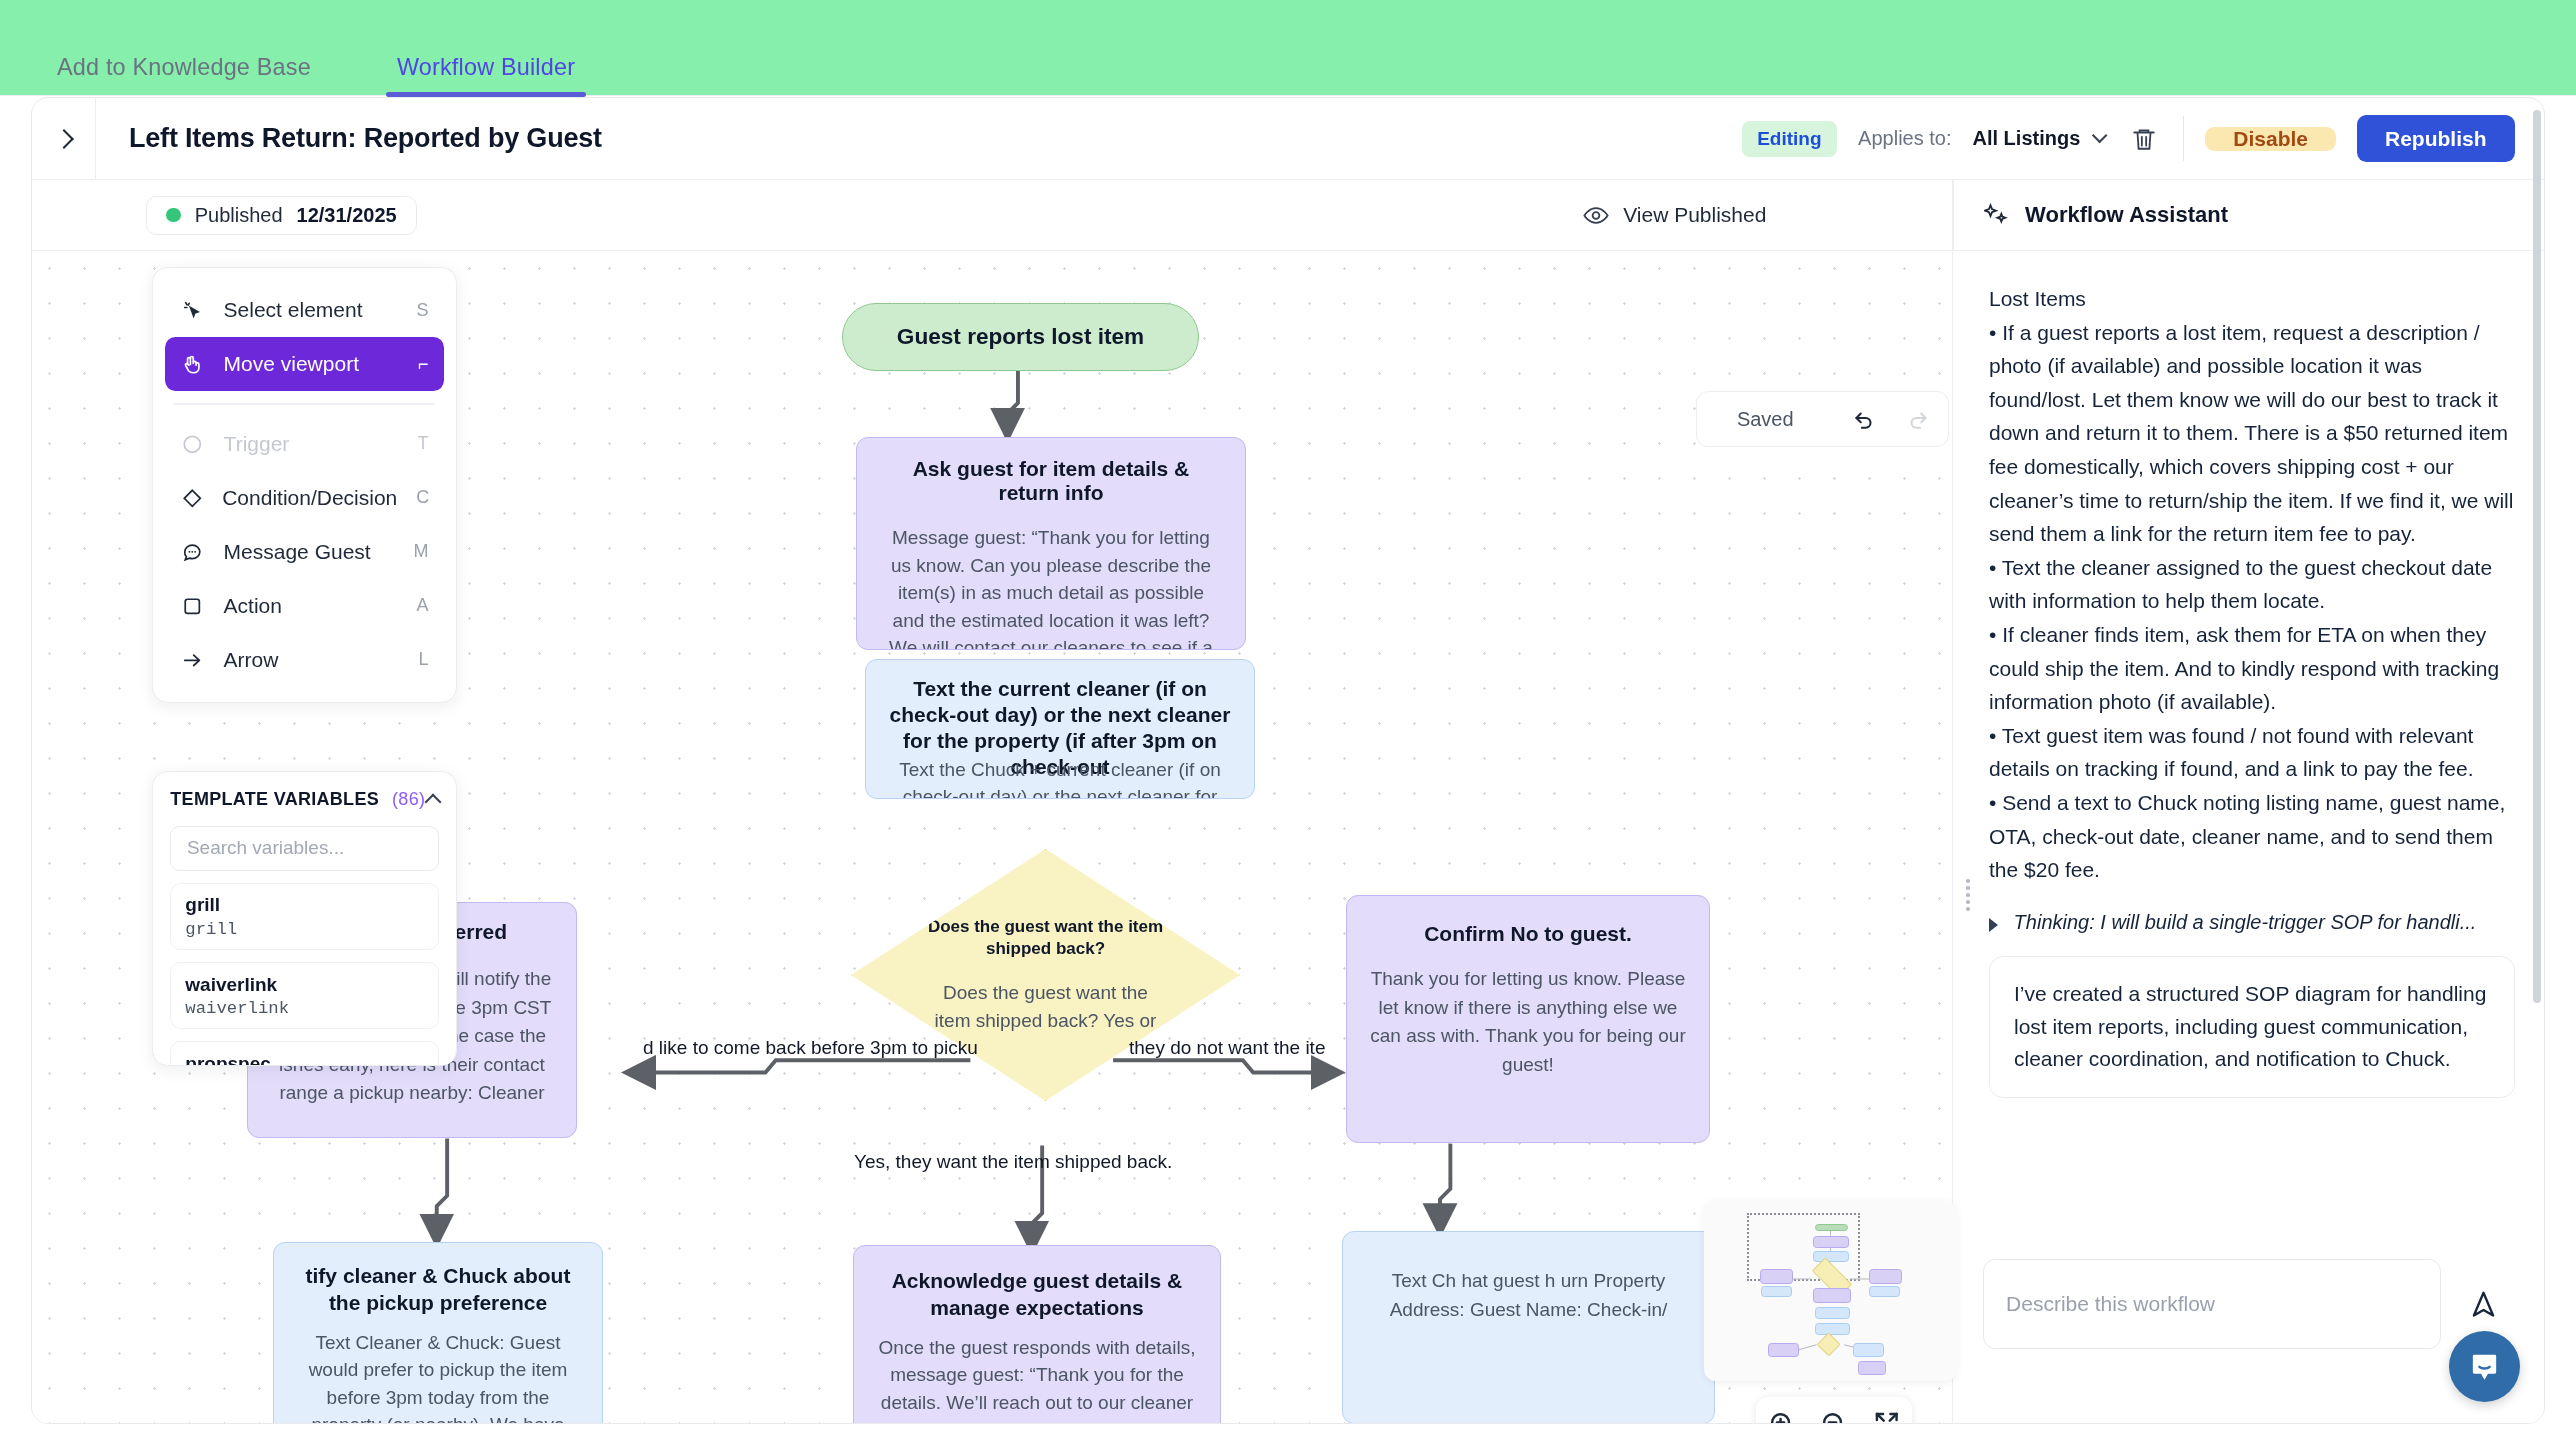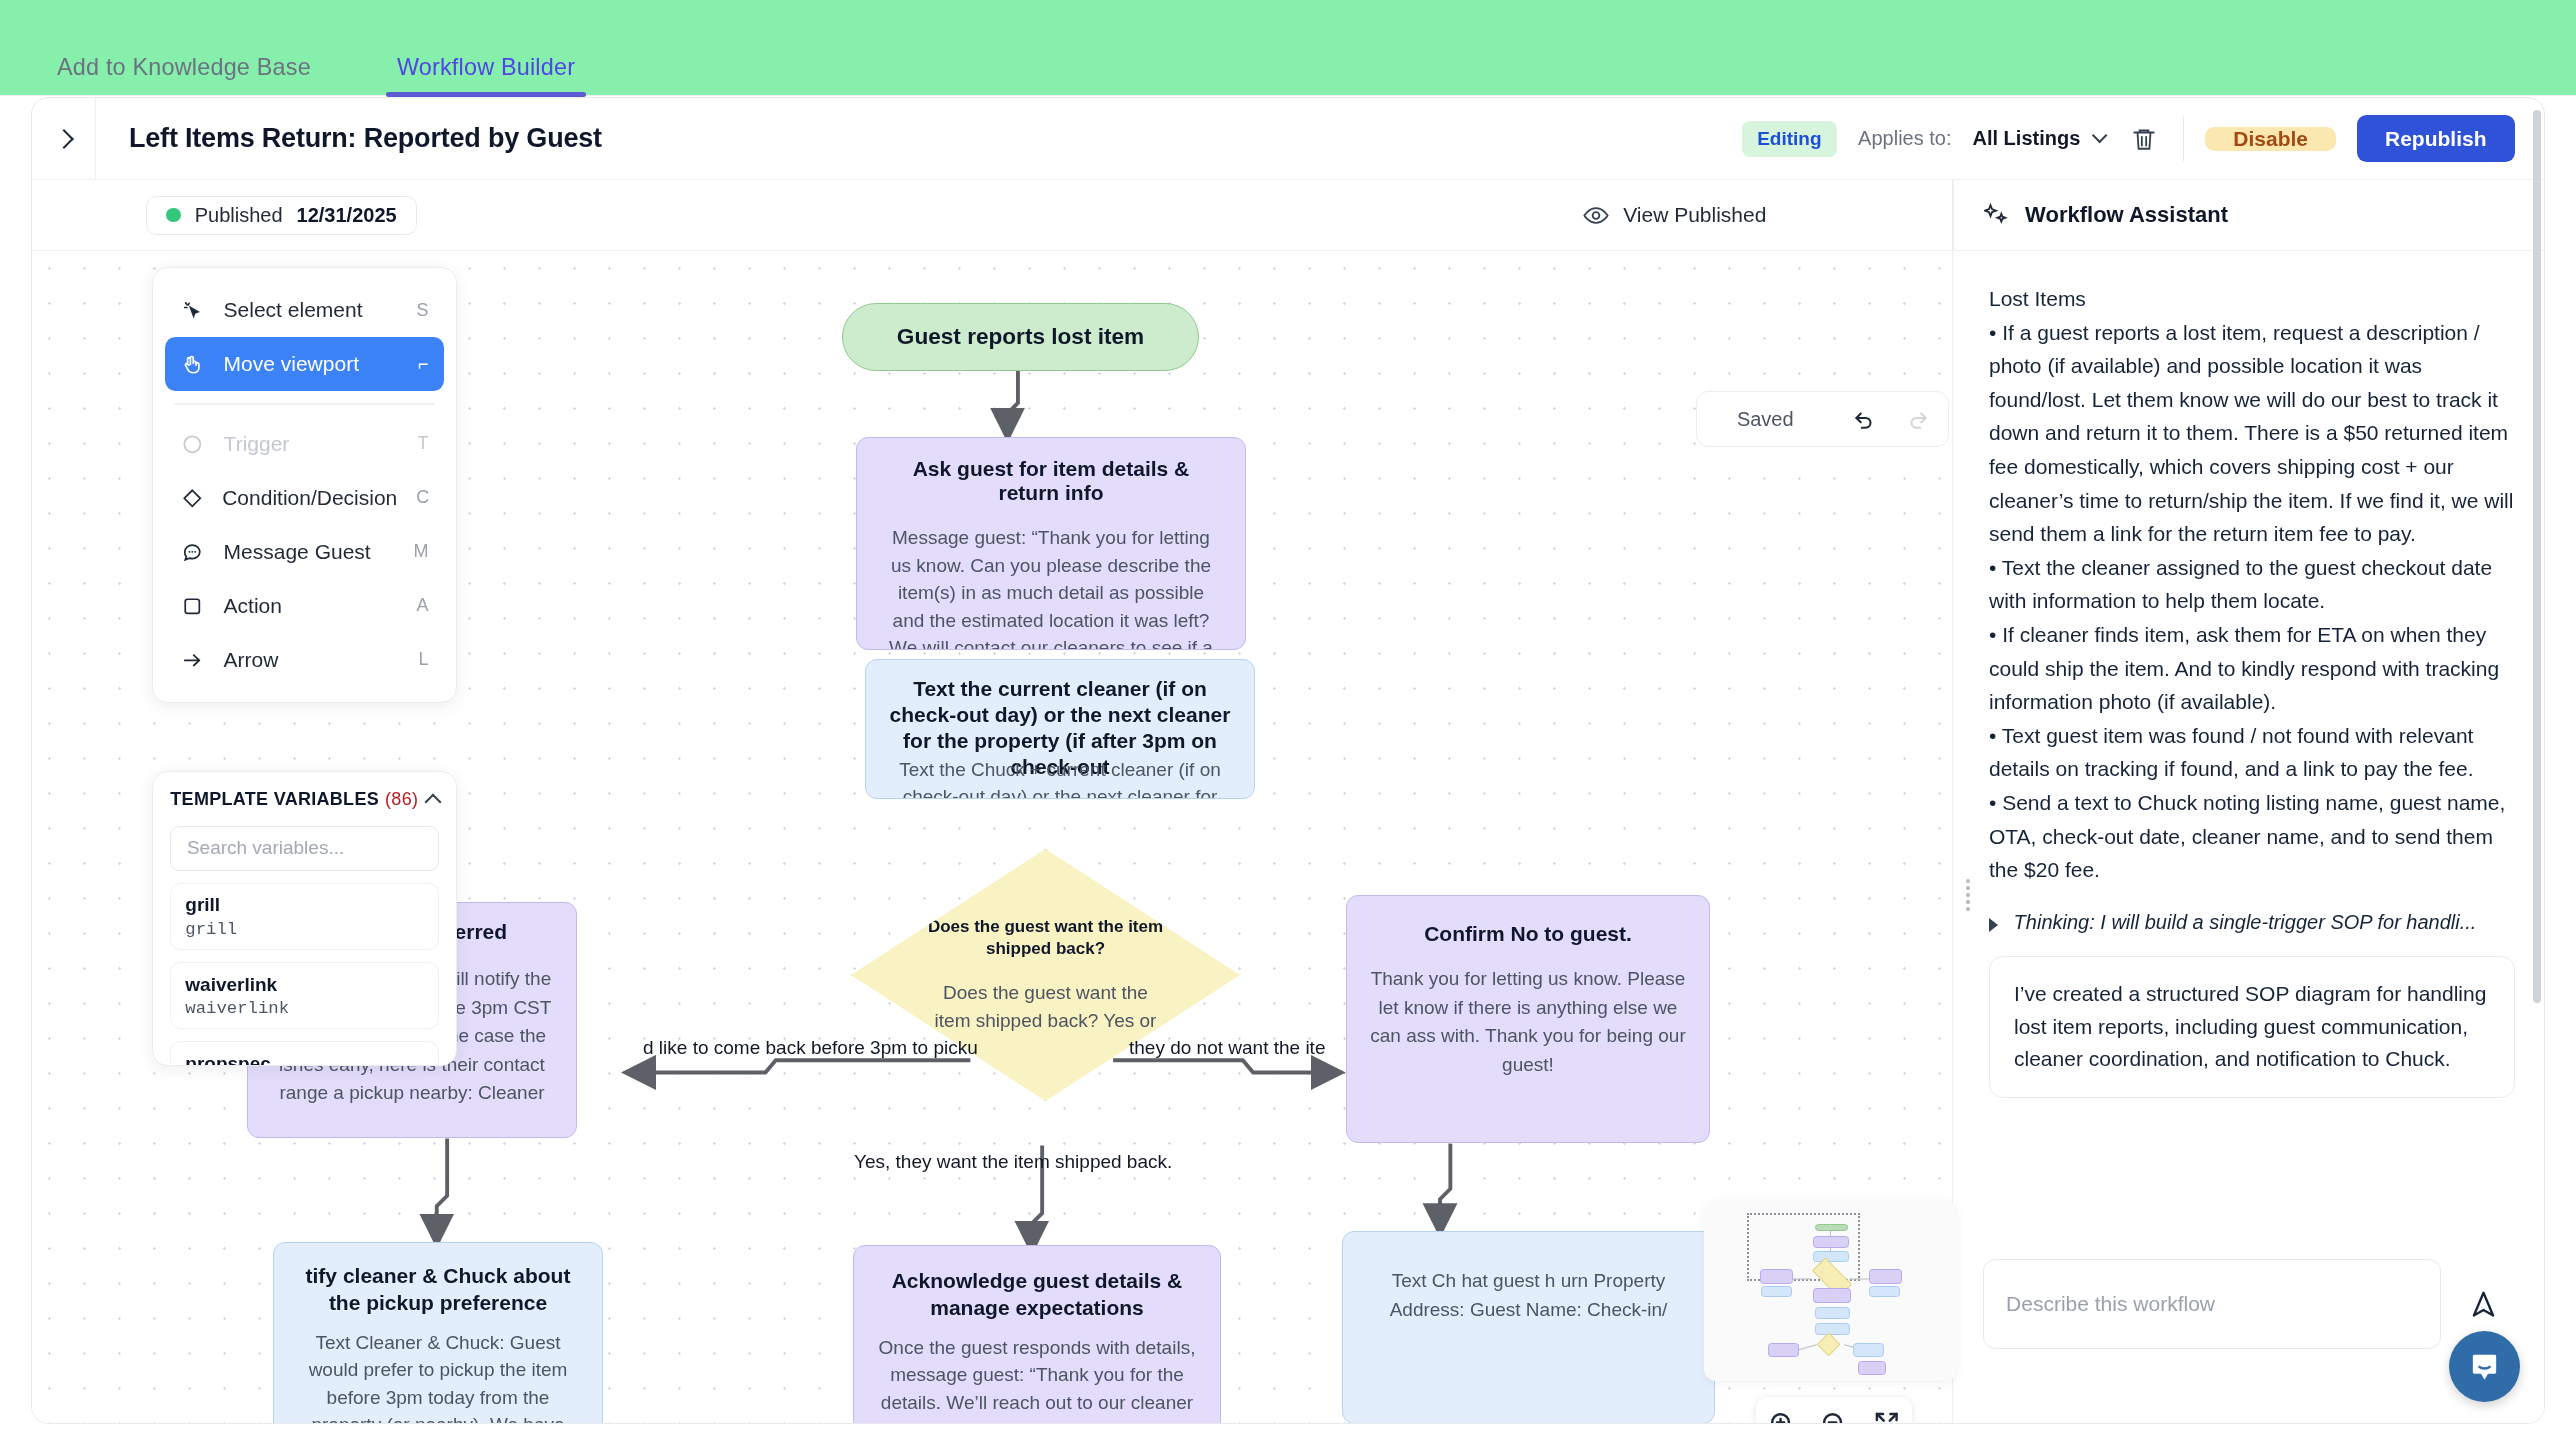--- a/index.html
+++ b/index.html
@@ -96,36 +96,36 @@
   
   .palette {
     position:absolute; left: 120px; top: 15.6px; width: 305px;
     background:#fff; border:1.7px solid #ececf0; border-radius:15.6px;
     box-shadow: 0 3.5px 15.6px rgba(16,24,40,.07); padding: 15.6px 12px; z-index: 30;
   }
   .tool {
     display:flex; align-items:center; height:54px; border-radius:10.4px;
     padding: 0 15.6px; cursor:pointer; gap:19px;
   }
-  .tool.active { background:#3b82f6;text-align:center; }
+  .tool.active { background:#6d28d9;text-align:center; }
   .tool.active .tool-label, .tool.active .tool-key { color:#fff; }
   .tool.disabled .tool-label, .tool.disabled .tool-key { color:#c4c8d0; }
   .tool-ic { width:24px; display:flex; align-items:center; justify-content:center; }
   .tool-label { font-size:21px; color:#1f2937; font-weight:500; }
   .tool-key { margin-left:auto; font-size:18px; color:#9aa1ad; }
   .tool-div { height:1.7px; background:#eef0f3; margin:12px 8.7px; }
   
   .tvars {
     position:absolute; left:120px; top:520px; width:305px;
     background:#fff; border:1.7px solid #ececf0; border-radius:15.6px;
     box-shadow: 0 3.5px 15.6px rgba(16,24,40,.07); padding: 17.3px 17.3px 0 17.3px; z-index:30;
     height: 295px; overflow:hidden;
   }
   .tvars-hd { display:flex; align-items:center; font-size:18px; font-weight:700; color:#0f172a; letter-spacing:0.3px; }
-  .tvars-count { font-weight:400; color:#b91c1c; margin-left:6px;}
+  .tvars-count { font-weight:400; color:#8b5cf6; margin-left:13px;}
   .chev-up { margin-left:auto; width:12px; height:12px; border-left:2.6px solid #374151; border-top:2.6px solid #374151; transform:rotate(45deg); margin-top:5.2px; cursor:pointer;}
   .tvars-search {
     margin-top:15.6px; width:100%; height:45px; border:1.7px solid #e7e9ee; border-radius:9.5px;
     padding: 0 15.6px; font-size:19px; color:#111827; font-family:"Liberation Sans", sans-serif; outline:none;
   }
   .tvars-search::placeholder { color:#a3a9b4; }
   .tvar {
     margin-top:12px; border:1.7px solid #edeff3; border-radius:10.4px; padding:10.4px 14px;
   }
   .tvar-name { font-size:19px; font-weight:700; color:#0f172a; }

